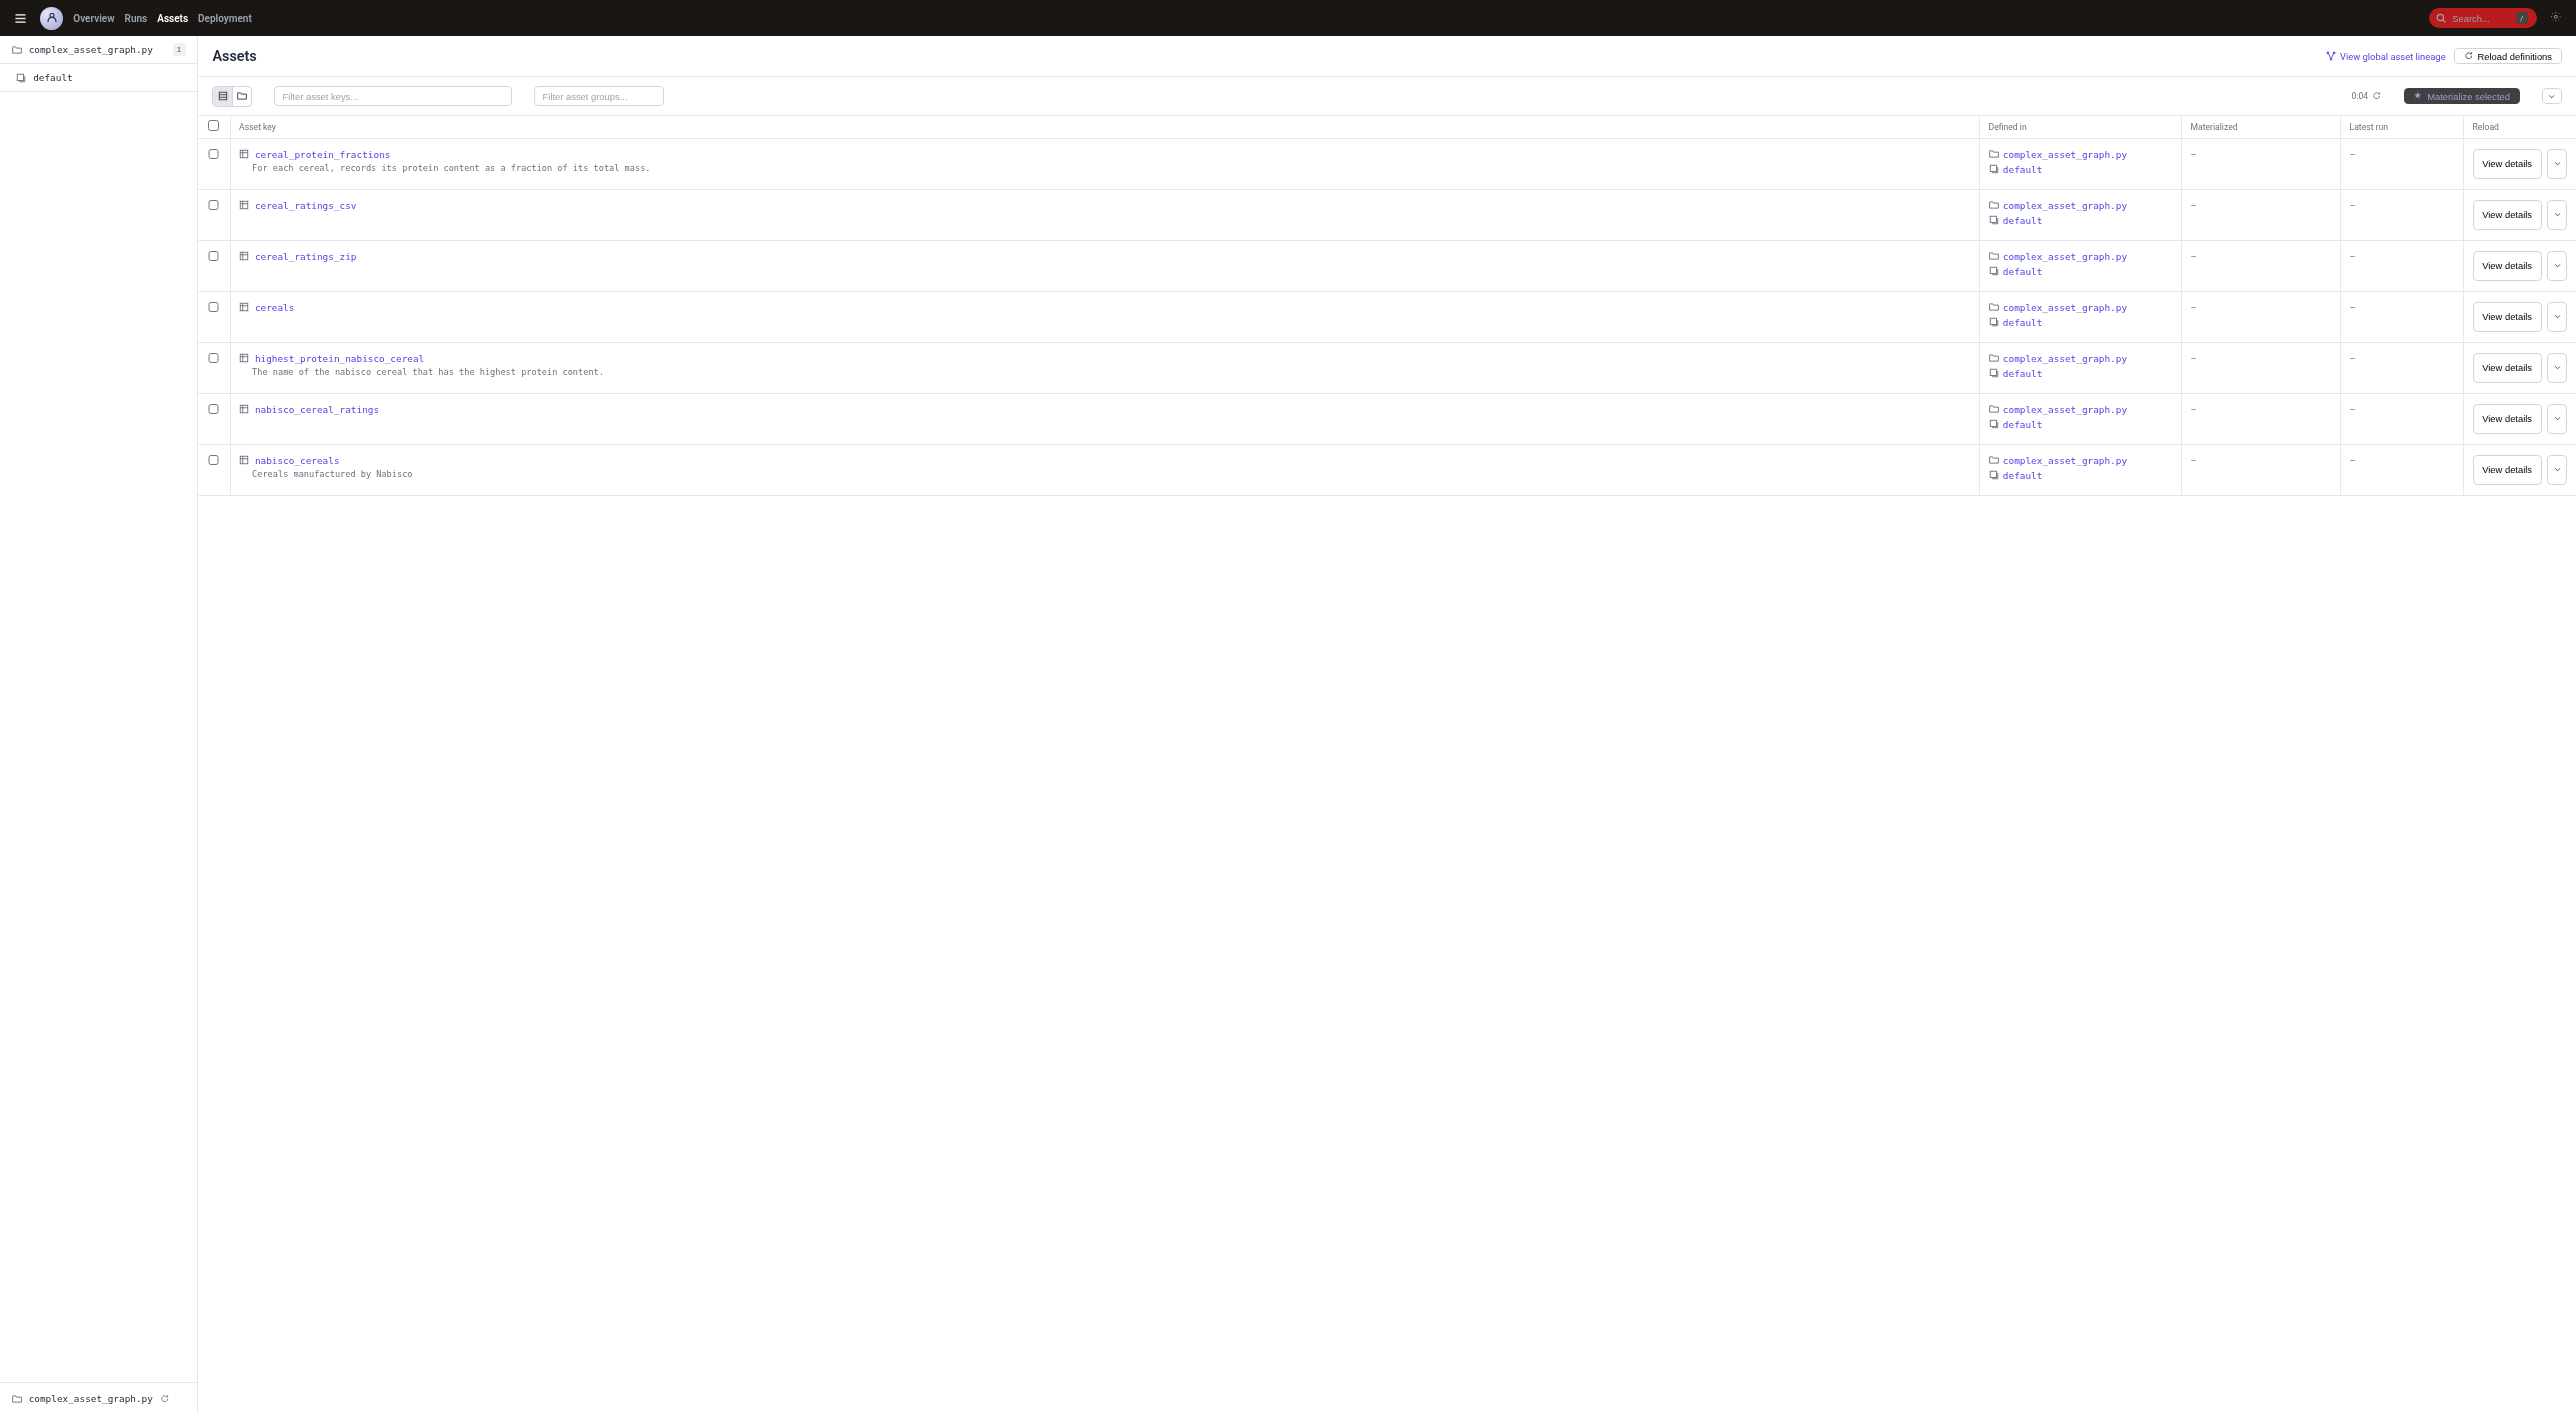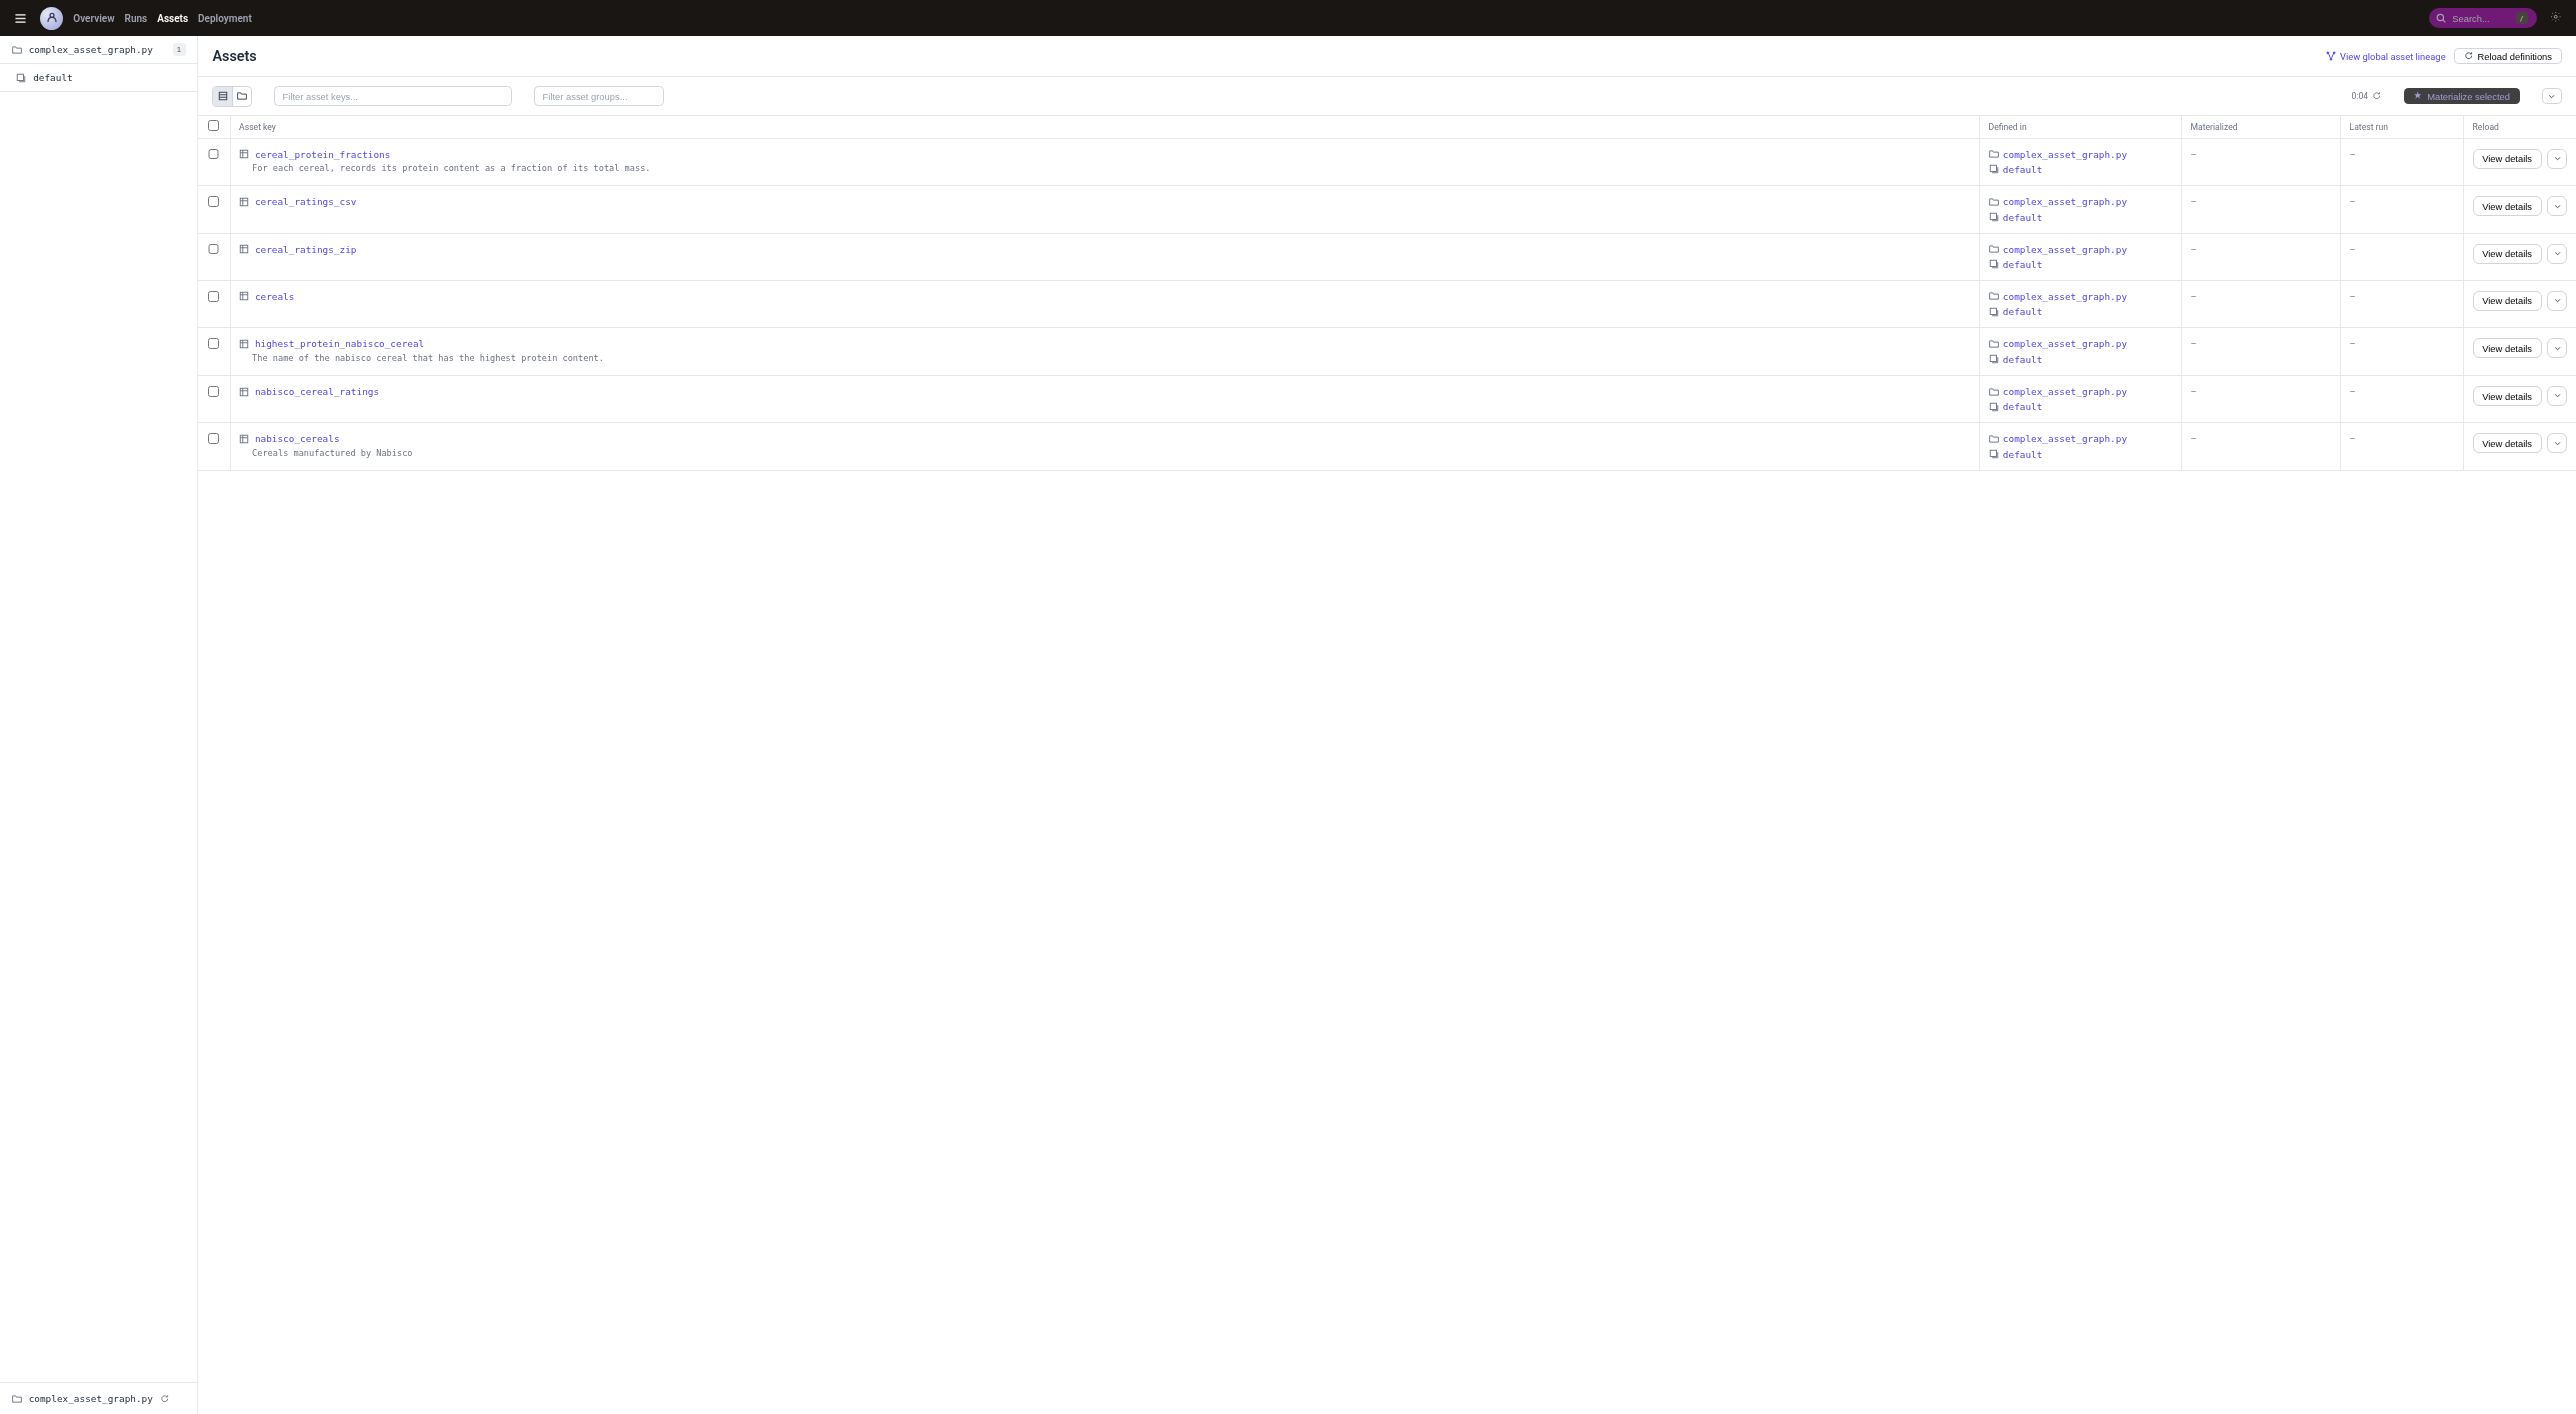--- a/index.html
+++ b/index.html
@@ -8,21 +8,21 @@
     
     .topbar { background: #1a1614; color: #e5e5e5; height: 36px; display: flex; align-items: center; padding: 0 11.5px; gap: 10px; flex-shrink: 0; justify-content: flex-end; }
     .topbar .hamburger { cursor: pointer; padding: 2.9px; }
     .topbar .hamburger svg { display: block; }
     .logo-wrap { width: 23px; height: 23px; border-radius: 50%; background: radial-gradient(circle at 30% 30%, #e4e7f5, #9aa2d6); display: flex; align-items: center; justify-content: center; }
     .logo-wrap svg { display: block; }
     .nav-links { display: flex; gap: 10px; }
     .nav-link { color: #9ca3af; font-size: 10px; font-weight: 600; cursor: pointer; }
     .nav-link.active { color: #fff; }
     .topbar-spacer { flex: 1; }
-    .searchbox { background: #701a75; border-radius: 11.5px; height: 20px; display: flex; align-items: center; padding: 0 7.2px; gap: 5.8px; min-width: 108px; }
+    .searchbox { background: #b91c1c; border-radius: 11.5px; height: 20px; display: flex; align-items: center; padding: 0 7.2px; gap: 5.8px; min-width: 108px; }
     .searchbox input { background: transparent; border: none; color: #d1d5db; font-size: 9.4px; outline: none; width: 58px; }
     .searchbox input::placeholder { color: #9ca3af; }
     .searchbox .kbd { background: #4a423d; color: #d1d5db; border-radius: 2.9px; width: 11.5px; height: 11.5px; display: flex; align-items: center; justify-content: center; font-size: 8px; }
     .gear-btn { cursor: pointer; padding: 2.9px; }
     
     
     .body-row { flex: 1; display: flex; overflow: hidden; }
     
     
     .sidebar { width: 198px; border-right: 0.7px solid #e5e7eb; display: flex; flex-direction: column; background: #fff; }
@@ -68,21 +68,21 @@
     .col-check input { width: 10.8px; height: 10.8px; cursor: pointer; }
     .col-actions { width: 108px; }
     .asset-name { display: flex; align-items: center; gap: 5.8px; font-family: "SF Mono", ui-monospace, Menlo, Consolas, monospace; font-size: 9.4px; }
     .asset-name a { color: #4f46e5; cursor: pointer; }
     .asset-desc { color: #6b7280; font-size: 8.6px; margin-top: 2.9px; font-family: "SF Mono", ui-monospace, Menlo, Consolas, monospace; line-height: 1.5; margin-left: 13px; }
     .defined-line { display: flex; align-items: center; gap: 4.3px; font-family: "SF Mono", ui-monospace, Menlo, Consolas, monospace; font-size: 9.4px; }
     .defined-line a { color: #4f46e5; cursor: pointer; }
     .defined-line + .defined-line { margin-top: 4.3px; }
     .dash { color: #6b7280; }
     .actions-cell { display: flex; gap: 5.8px; }
-    .actions-cell .btn { height: 20px; border-radius: 6px; }
+    .actions-cell .btn { height: 30px; }
     
     
     .pagination { display: flex; justify-content: center; gap: 7.2px; padding: 10px; }
     
     
     .ico { display: inline-block; flex-shrink: 0; }
     .ico svg { display: block; }
   </style>
 </head>
 <body>

